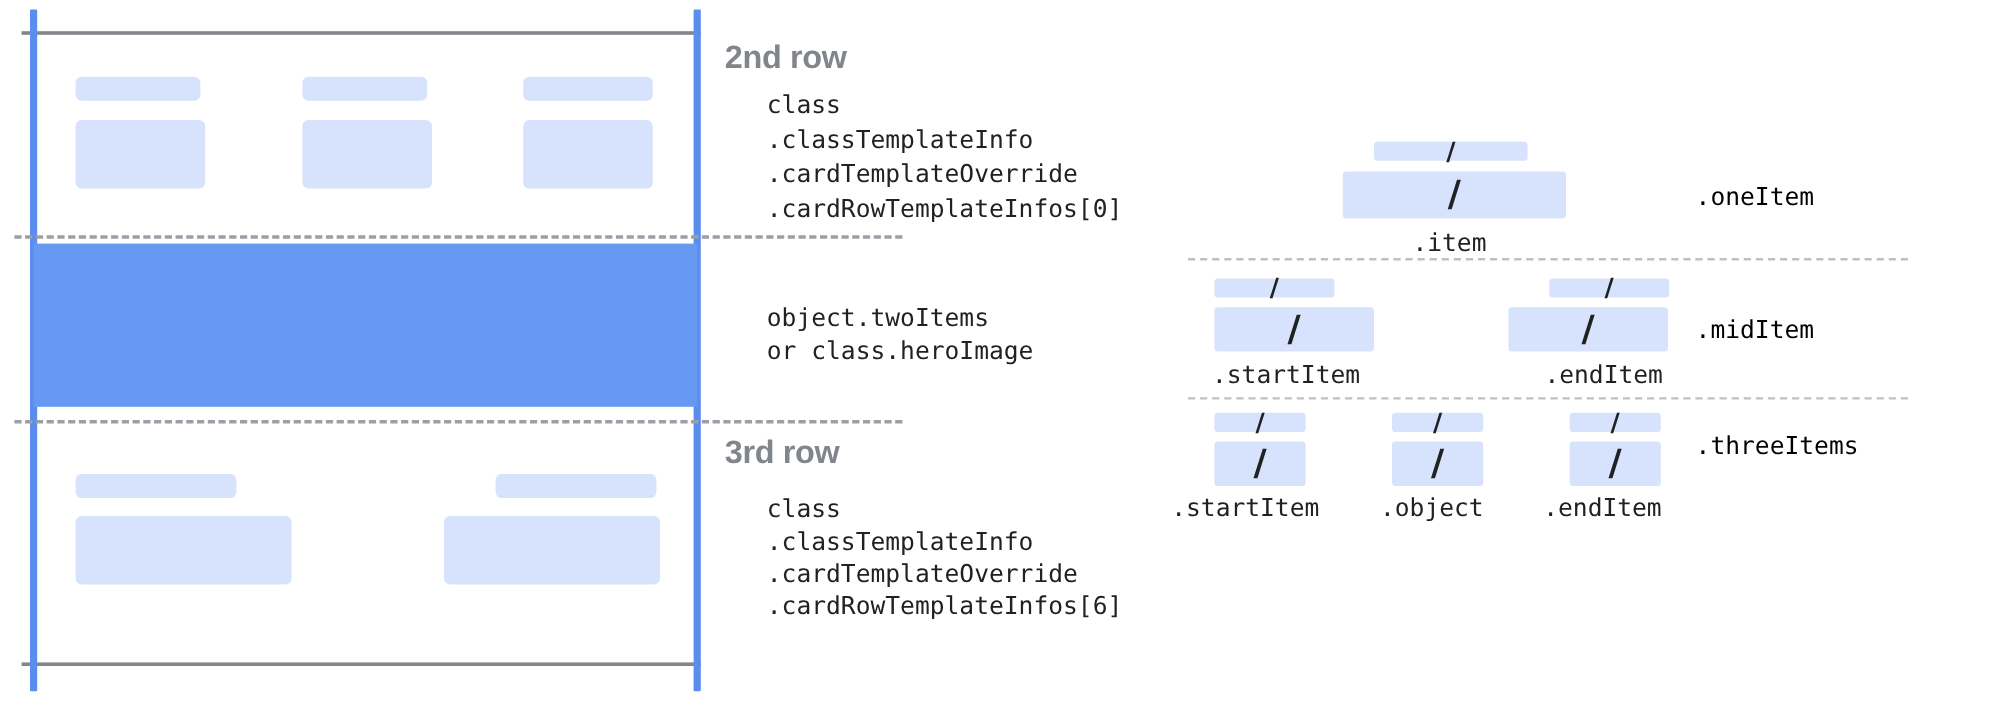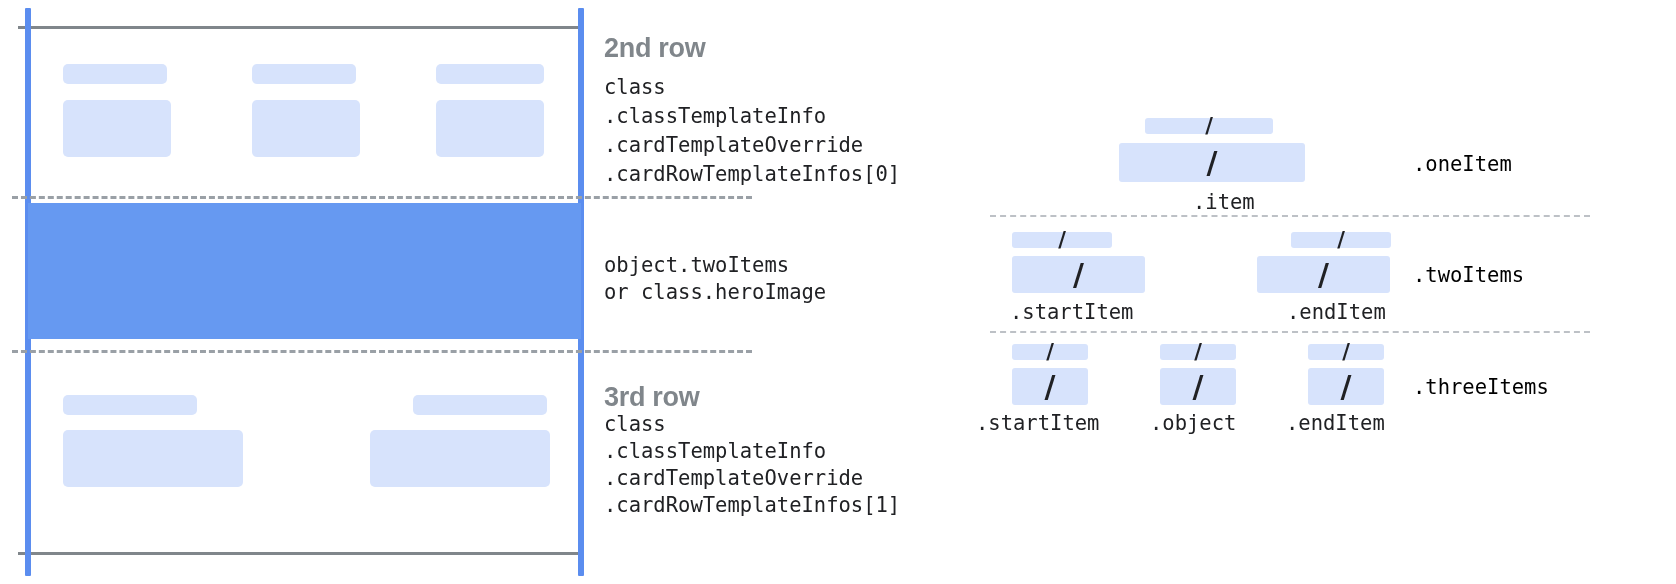--- a/index.html
+++ b/index.html
@@ -33,20 +33,21 @@
     letter-spacing:-0.3px;
     white-space:pre;
   }
   .mono{
     position:absolute;
     font-family:"DejaVu Sans Mono", monospace;
     font-size:20.5px;
     line-height:29px;
     color:#202124;
     white-space:pre;
+    margin-left:35px;
   }
 
   
   .right-area{position:absolute;left:960px;top:0;width:716px;height:584px;}
 
   .chip{
     position:absolute;
     background:#d7e3fc;
     border-radius:3px;
   }
@@ -117,37 +118,37 @@
 
     <div class="rowtitle" style="left:604px;top:33px;">2nd row</div>
     <div class="mono" style="left:604px;top:73px;">class</div>
     <div class="mono" style="left:604px;top:102px;">.classTemplateInfo</div>
     <div class="mono" style="left:604px;top:131px;">.cardTemplateOverride</div>
     <div class="mono" style="left:604px;top:160px;text-align:center;">.cardRowTemplateInfos[0]</div>
 
     <div class="mono" style="left:604px;top:251px;">object.twoItems</div>
     <div class="mono" style="left:604px;top:278px;">or class.heroImage</div>
 
-    <div class="rowtitle" style="left:604px;top:382px;">3rd row</div>
+    <div class="rowtitle" style="left:604px;top:362px;">3rd row</div>
     <div class="mono" style="left:604px;top:410px;">class</div>
     <div class="mono" style="left:604px;top:437px;">.classTemplateInfo</div>
     <div class="mono" style="left:604px;top:464px;">.cardTemplateOverride</div>
-    <div class="mono" style="left:604px;top:491px;">.cardRowTemplateInfos[1]</div>
+    <div class="mono" style="left:604px;top:491px;">.cardRowTemplateInfos[6]</div>
   </div>
 
   <div class="right-area">
 
     <div>
       <div class="chip small" style="left:185px;top:118px;width:128px;height:16px;">
         <span class="slash">/</span>
       </div>
       <div class="chip big" style="left:159px;top:143px;width:186px;height:39px;">
         <span class="slash">/</span>
       </div>
-      <div class="caption" style="left:233px;top:190px;">.item</div>
+      <div class="caption" style="left:217px;top:190px;">.item</div>
       <div class="rowlabel" style="left:453px;top:152px;">.oneItem</div>
     </div>
 
     <div class="rdash" style="left:30px;top:215px;width:600px;"></div>
 
     <div>
       <div class="chip small" style="left:52px;top:232px;width:100px;height:16px;">
         <span class="slash">/</span>
       </div>
       <div class="chip big" style="left:52px;top:256px;width:133px;height:37px;">
@@ -156,21 +157,21 @@
       <div class="caption" style="left:50px;top:300px;">.startItem</div>
 
       <div class="chip small" style="left:331px;top:232px;width:100px;height:16px;">
         <span class="slash">/</span>
       </div>
       <div class="chip big" style="left:297px;top:256px;width:133px;height:37px;">
         <span class="slash">/</span>
       </div>
       <div class="caption" style="left:327px;top:300px;">.endItem</div>
 
-      <div class="rowlabel" style="left:453px;top:263px;">.twoItems</div>
+      <div class="rowlabel" style="left:453px;top:263px;">.midItem</div>
     </div>
 
     <div class="rdash" style="left:30px;top:331px;width:600px;"></div>
 
     <div>
       <div class="chip small" style="left:52px;top:344px;width:76px;height:16px;">
         <span class="slash">/</span>
       </div>
       <div class="chip big" style="left:52px;top:368px;width:76px;height:37px;">
         <span class="slash">/</span>
@@ -186,17 +187,17 @@
       <div class="caption" style="left:190px;top:411px;">.object</div>
 
       <div class="chip small" style="left:348px;top:344px;width:76px;height:16px;">
         <span class="slash">/</span>
       </div>
       <div class="chip big" style="left:348px;top:368px;width:76px;height:37px;">
         <span class="slash">/</span>
       </div>
       <div class="caption" style="left:326px;top:411px;">.endItem</div>
 
-      <div class="rowlabel" style="left:453px;top:375px;">.threeItems</div>
+      <div class="rowlabel" style="left:453px;top:359px;">.threeItems</div>
     </div>
   </div>
 
 </div>
 
 </body></html>

